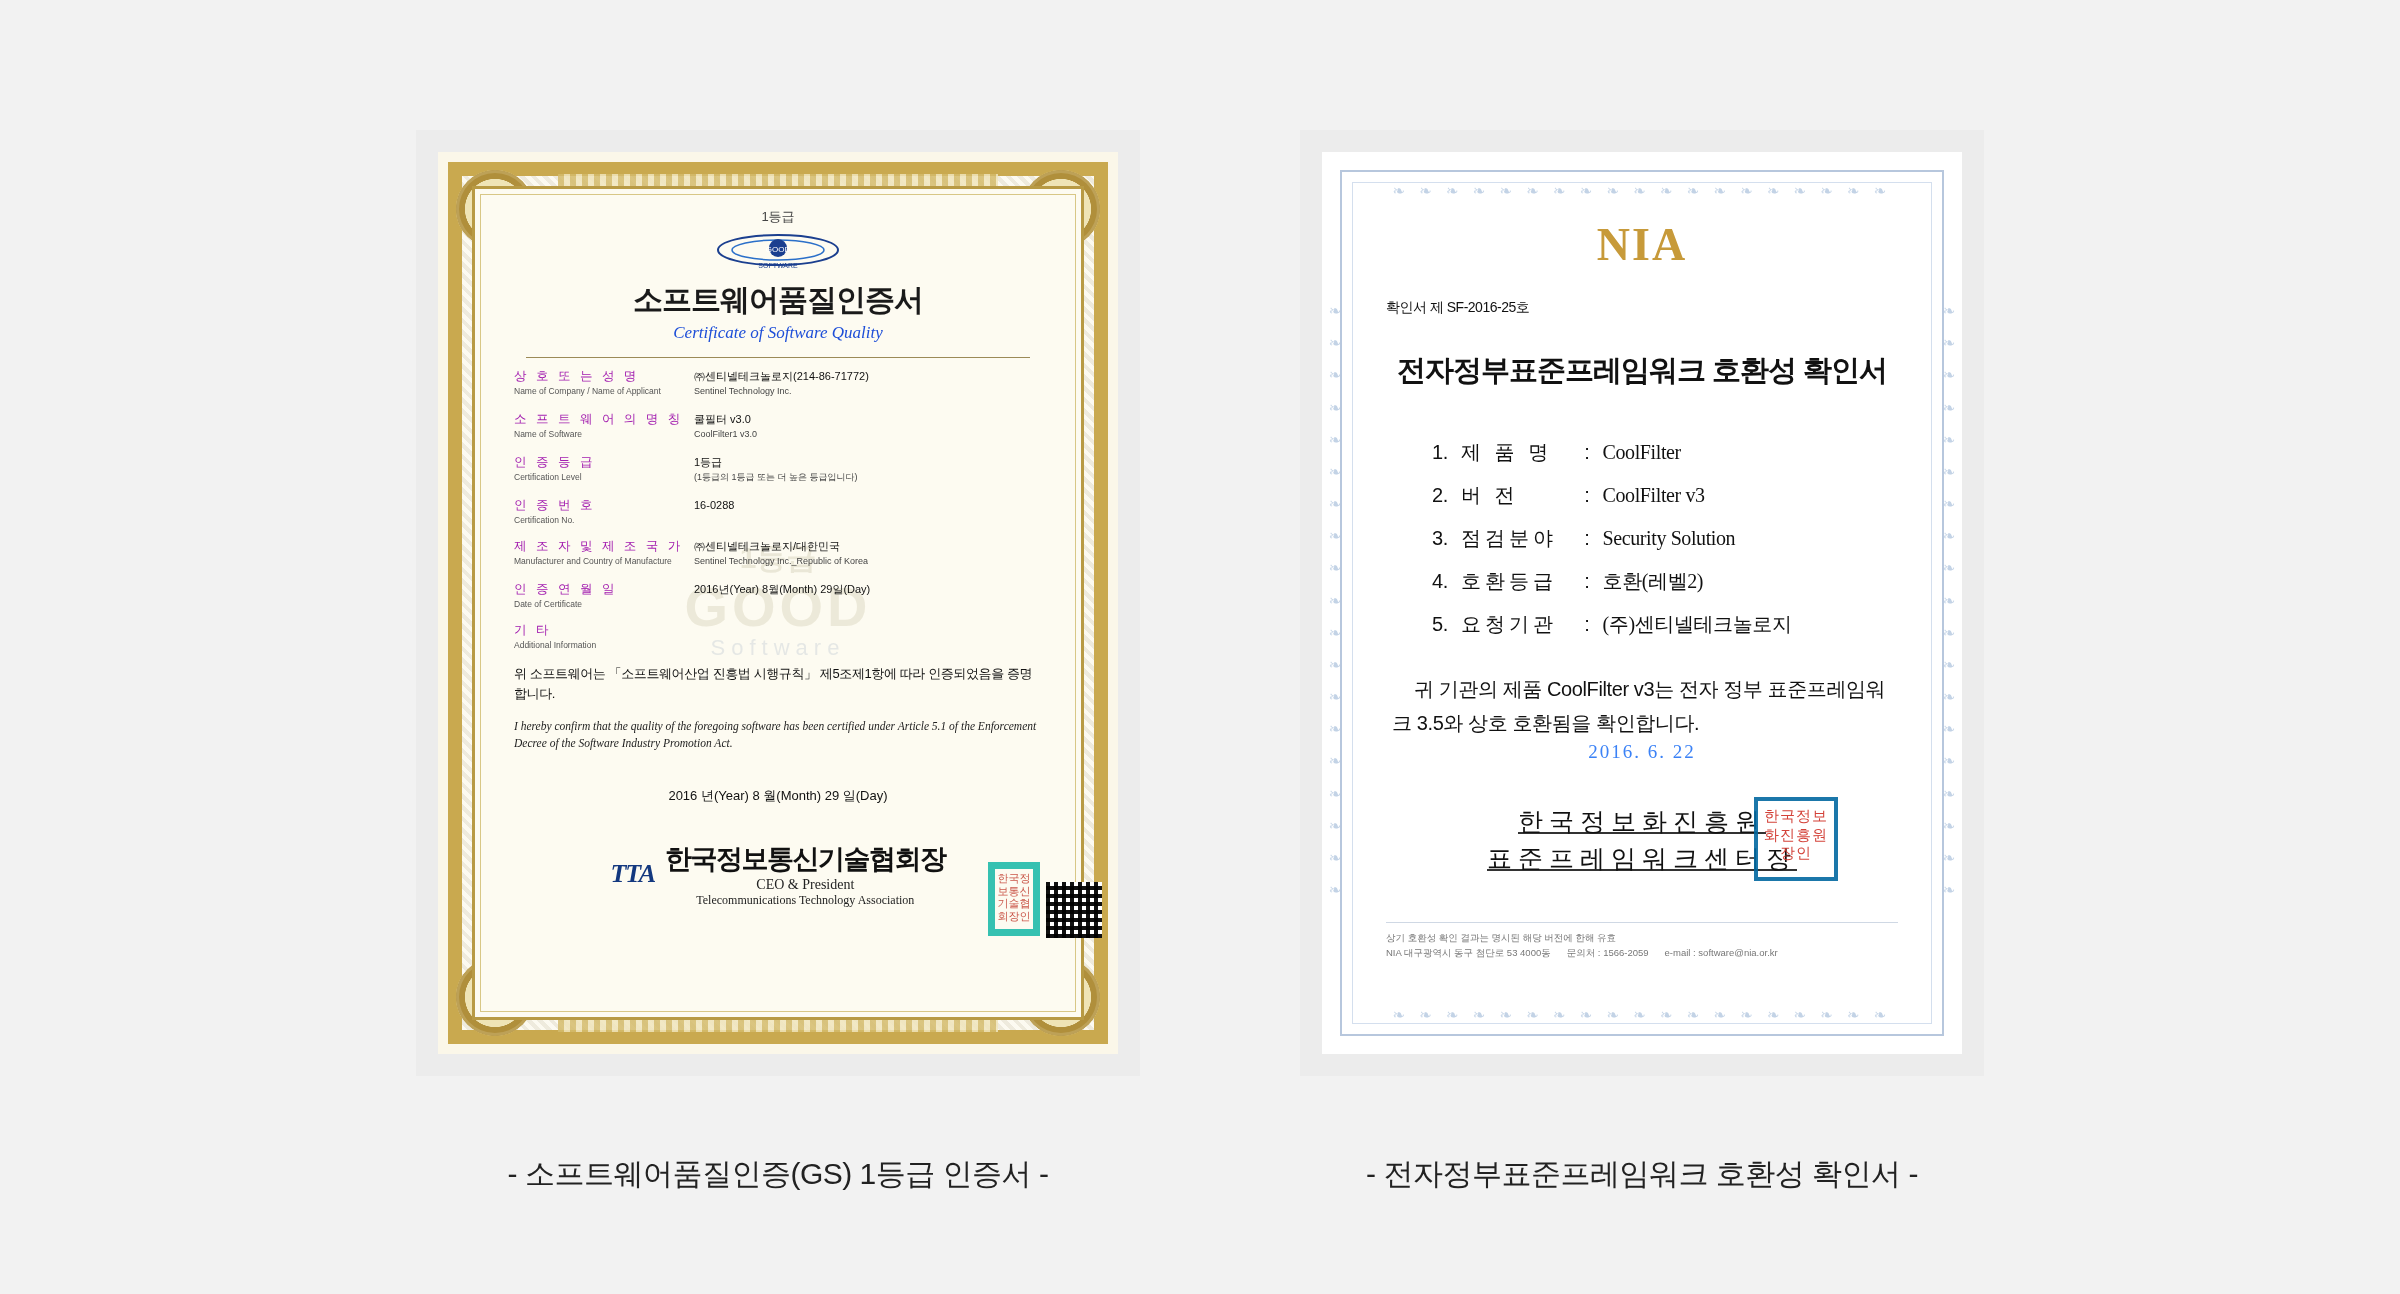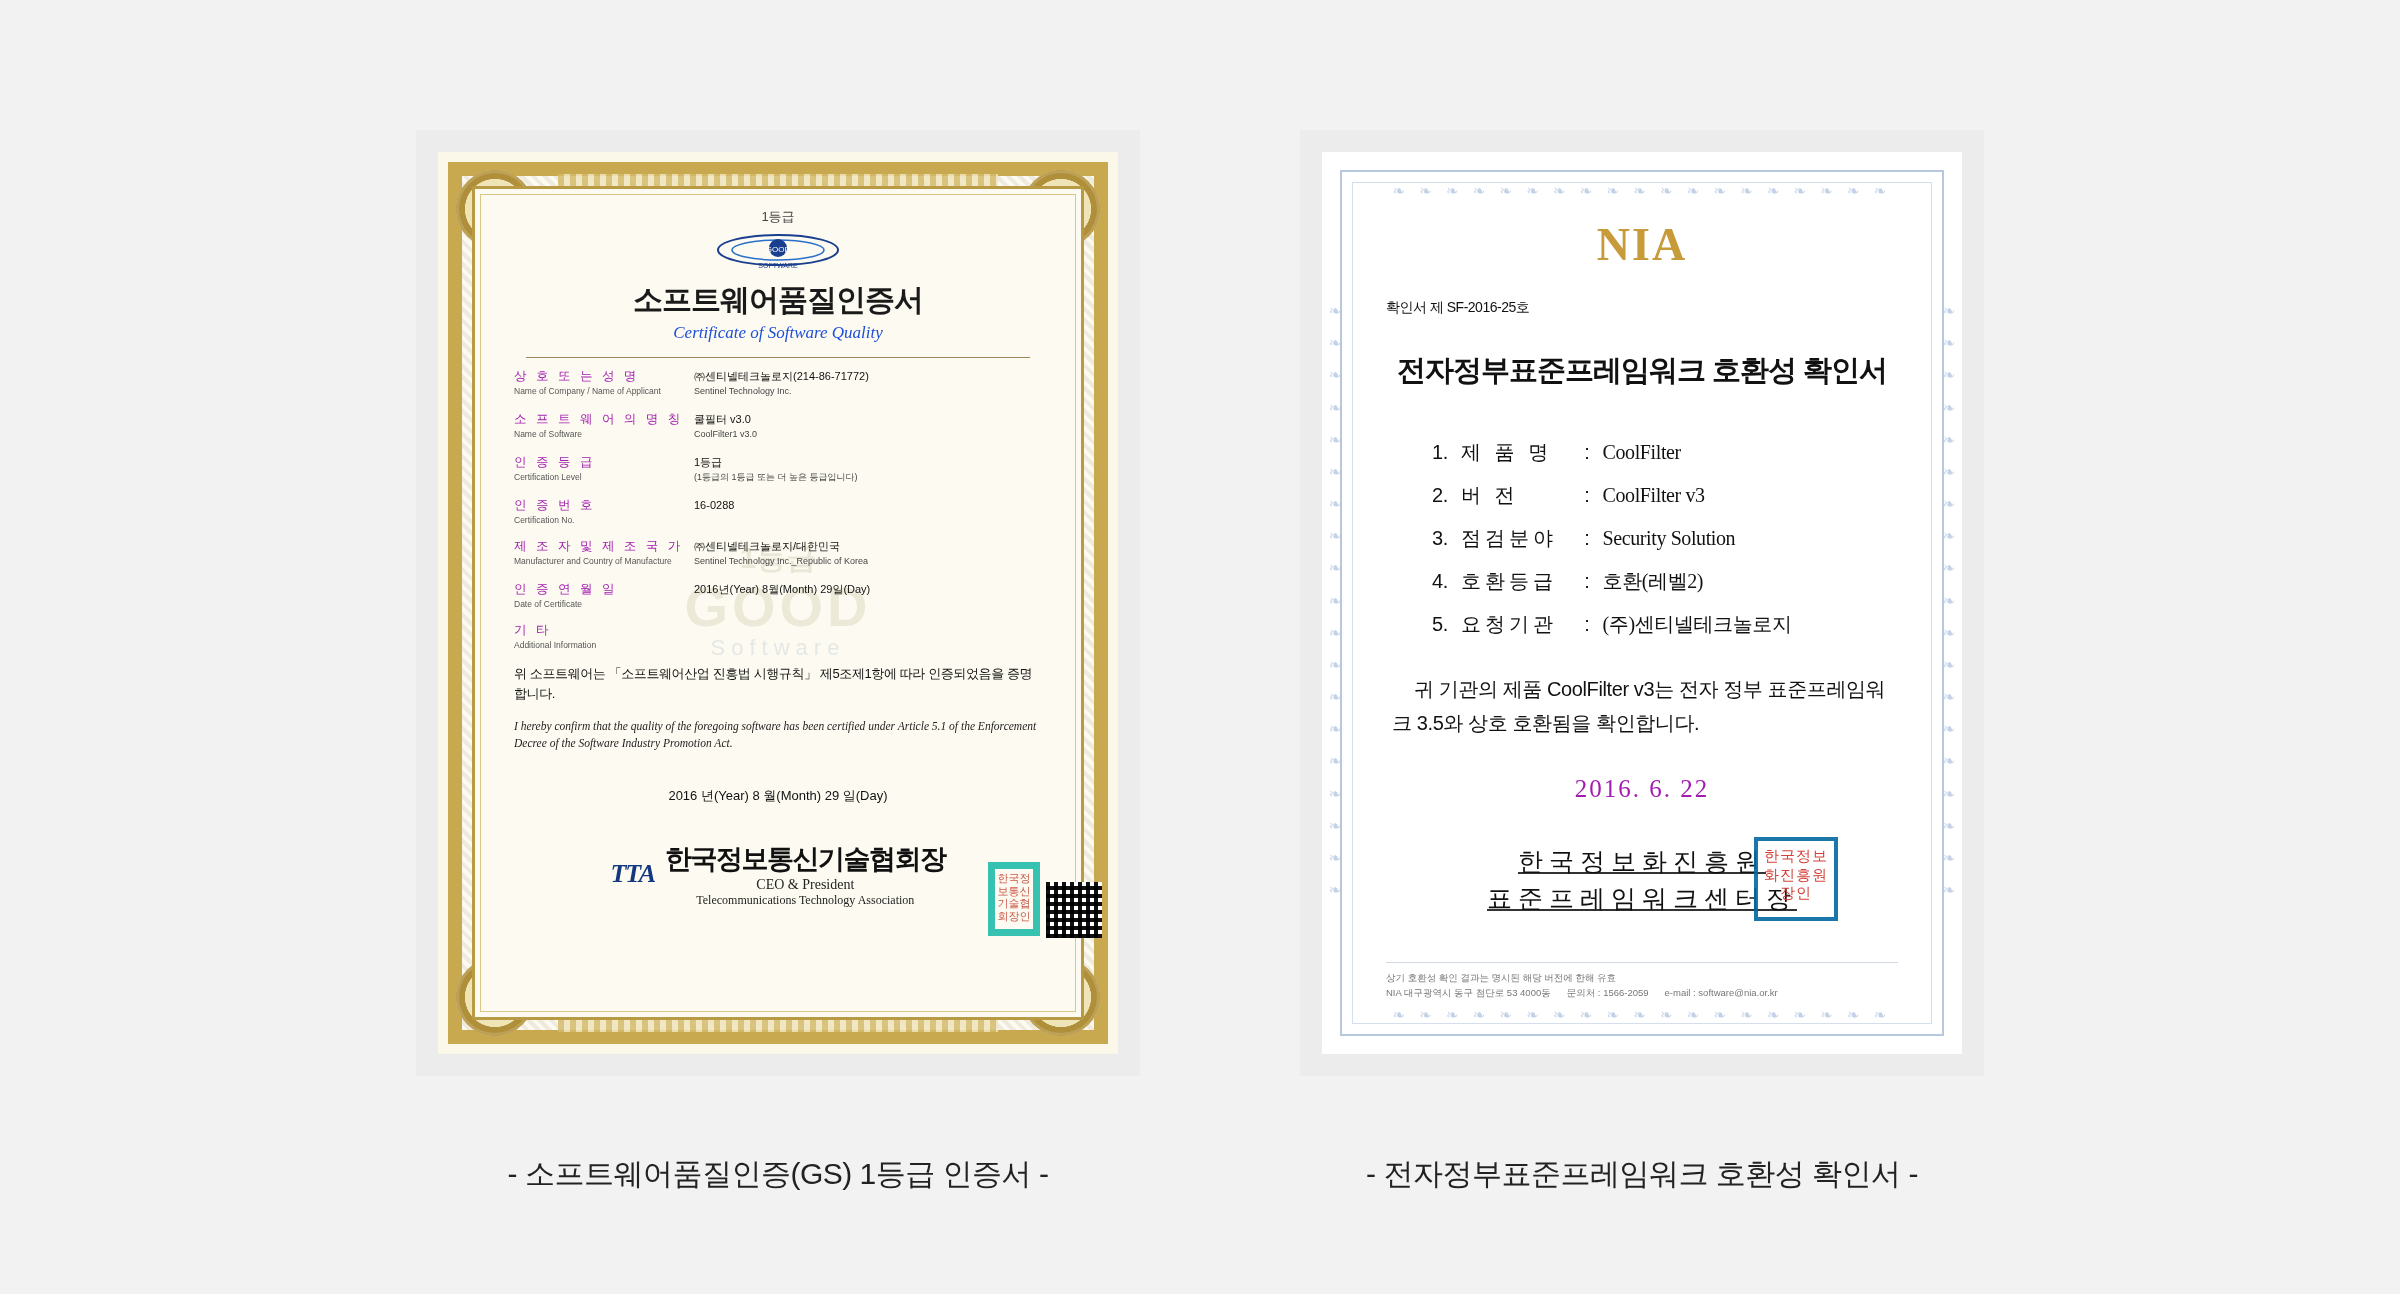--- a/index.html
+++ b/index.html
@@ -380,25 +380,24 @@
   .nia-list .val { font-family: "Liberation Serif", serif; }
   .nia-body {
     margin: 34px 6px 0 6px;
     font-size: 20px;
     line-height: 1.72;
     color: #111;
     letter-spacing: -0.4px;
     text-indent: 22px;
   }
   .nia-date {
-    margin-top: 34px;
     text-align: center;
     font-family: "Liberation Serif", serif;
-    font-size: 25px;
-    color: #a21caf;
+    font-size: 19px;
+    color: #3b82f6;
     letter-spacing: 2px;
   }
   .nia-signer {
     margin-top: 40px;
     text-align: center;
     position: relative;
     text-decoration: underline;
   }
   .nia-signer .ln {
     font-size: 25px;

